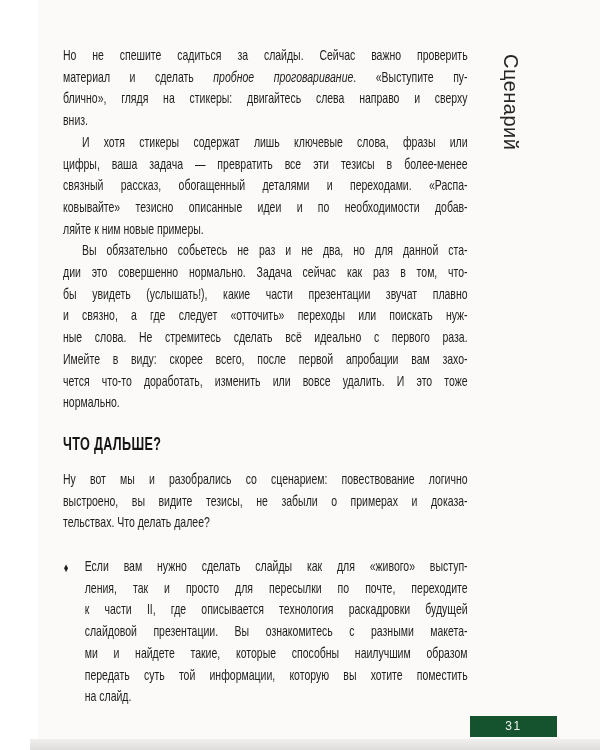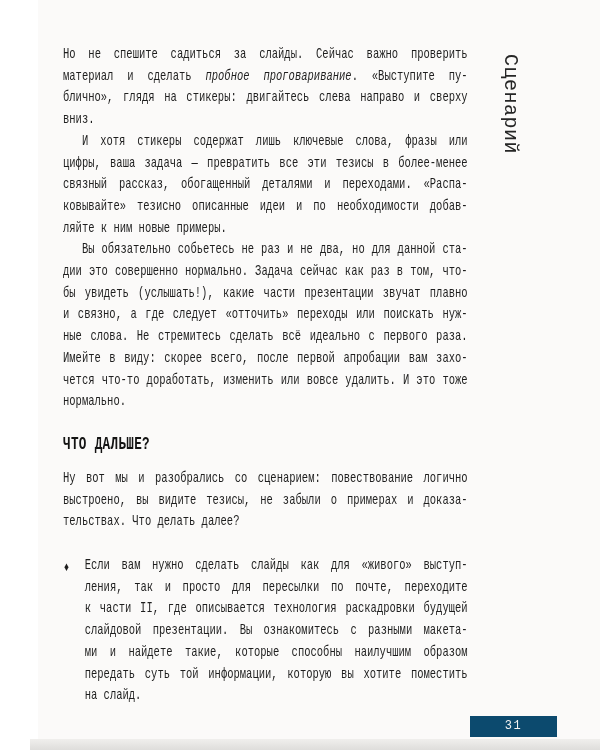--- a/index.html
+++ b/index.html
@@ -2,21 +2,21 @@
 <html><head>
 <meta charset="utf-8">
 <style>
   html, body { margin: 0; padding: 0; }
   .page {
     position: relative;
     width: 600px;
     height: 750px;
     background: #fbfaf9;
     overflow: hidden;
-    font-family: Liberation Mono, monospace;
+    font-family: Liberation Sans, sans-serif;
   }
   .left-margin-strip {
     position: absolute;
     left: 0; top: 0;
     width: 38px; height: 750px;
     background: #ffffff;
   }
   .text-column {
     position: absolute;
     left: 63px;
@@ -65,21 +65,21 @@
     font-size: 20px;
     color: #262626;
     letter-spacing: 0.5px;
   }
   .page-badge {
     position: absolute;
     left: 470px;
     top: 716px;
     width: 87px;
     height: 21px;
-    background: #0c4a6e;
+    background: #14532d;
     color: #f2f2f2;
     font-size: 12px;
     line-height: 21px;
     text-align: center;
     letter-spacing: 1.5px;
   }
   .bottom-shade {
     position: absolute;
     left: 30px;
     right: 0;

